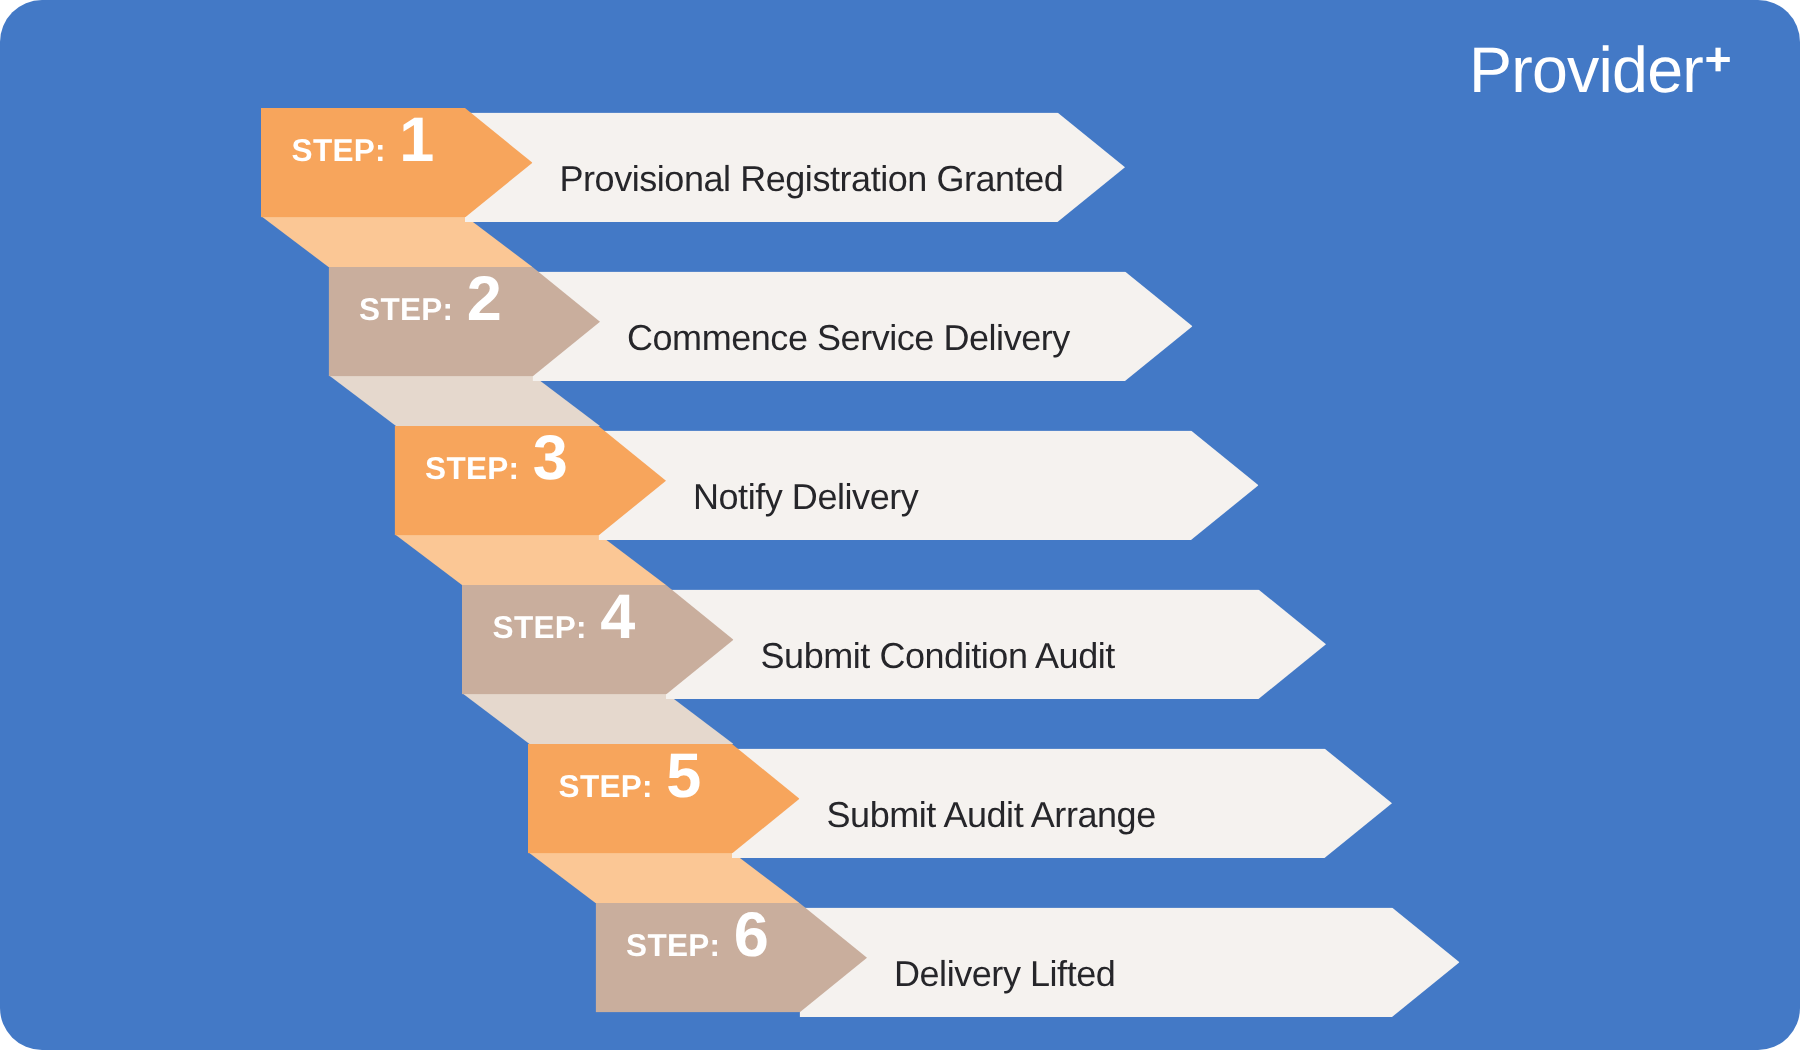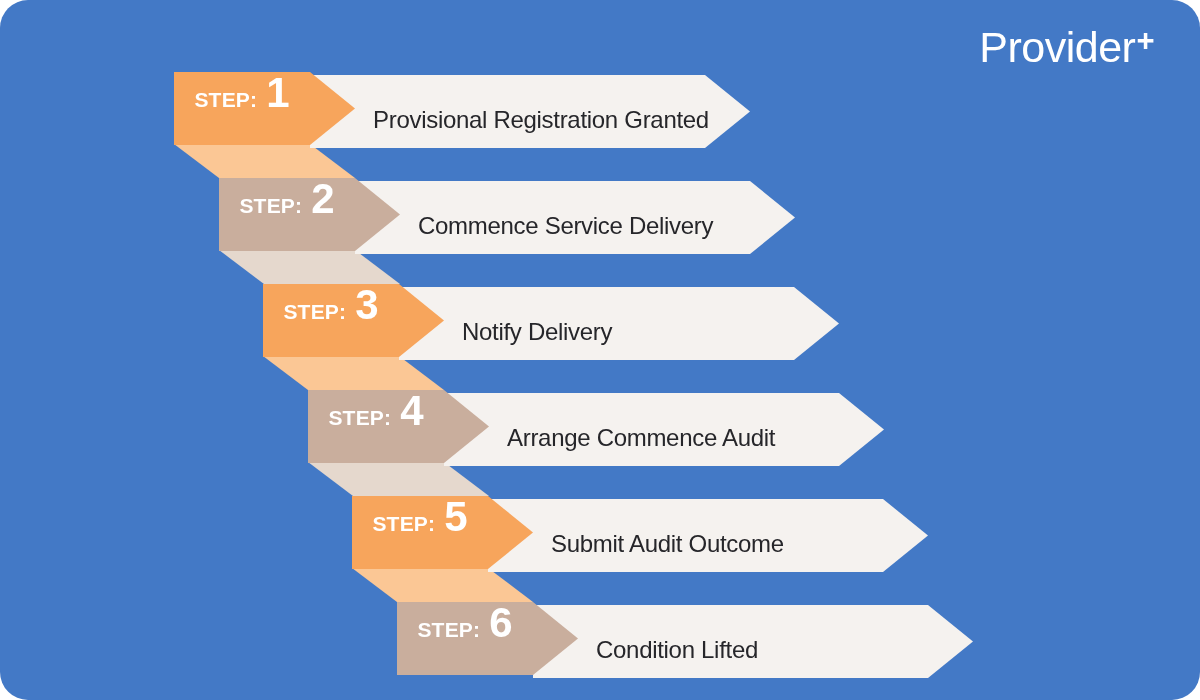--- a/index.html
+++ b/index.html
@@ -159,47 +159,47 @@
       <span class="step-label-inner">
         <span class="step-prefix">STEP:</span>
         <span class="step-number">3</span>
       </span>
     </div>
   </div>
 
   <div class="step" style="--x: 308px; --y: 390px; --label-bg: #C9AE9D; --conn-bg: #E5D8CD;">
     <div class="step-connector"></div>
     <div class="step-banner">
-      <span class="step-title">Arrange Commence Audit</span>
+      <span class="step-title">Submit Condition Audit</span>
     </div>
     <div class="step-label">
       <span class="step-label-inner">
         <span class="step-prefix">STEP:</span>
         <span class="step-number">4</span>
       </span>
     </div>
   </div>
 
   <div class="step" style="--x: 352px; --y: 496px; --label-bg: #F7A55C; --conn-bg: #FBC795;">
     <div class="step-connector"></div>
     <div class="step-banner">
-      <span class="step-title">Submit Audit Outcome</span>
+      <span class="step-title">Submit Audit Arrange</span>
     </div>
     <div class="step-label">
       <span class="step-label-inner">
         <span class="step-prefix">STEP:</span>
         <span class="step-number">5</span>
       </span>
     </div>
   </div>
 
   <div class="step" style="--x: 397px; --y: 602px; --label-bg: #C9AE9D; --conn-bg: #E5D8CD;">
 
     <div class="step-banner">
-      <span class="step-title">Condition Lifted</span>
+      <span class="step-title">Delivery Lifted</span>
     </div>
     <div class="step-label">
       <span class="step-label-inner">
         <span class="step-prefix">STEP:</span>
         <span class="step-number">6</span>
       </span>
     </div>
   </div>
 </div>
 </div>

